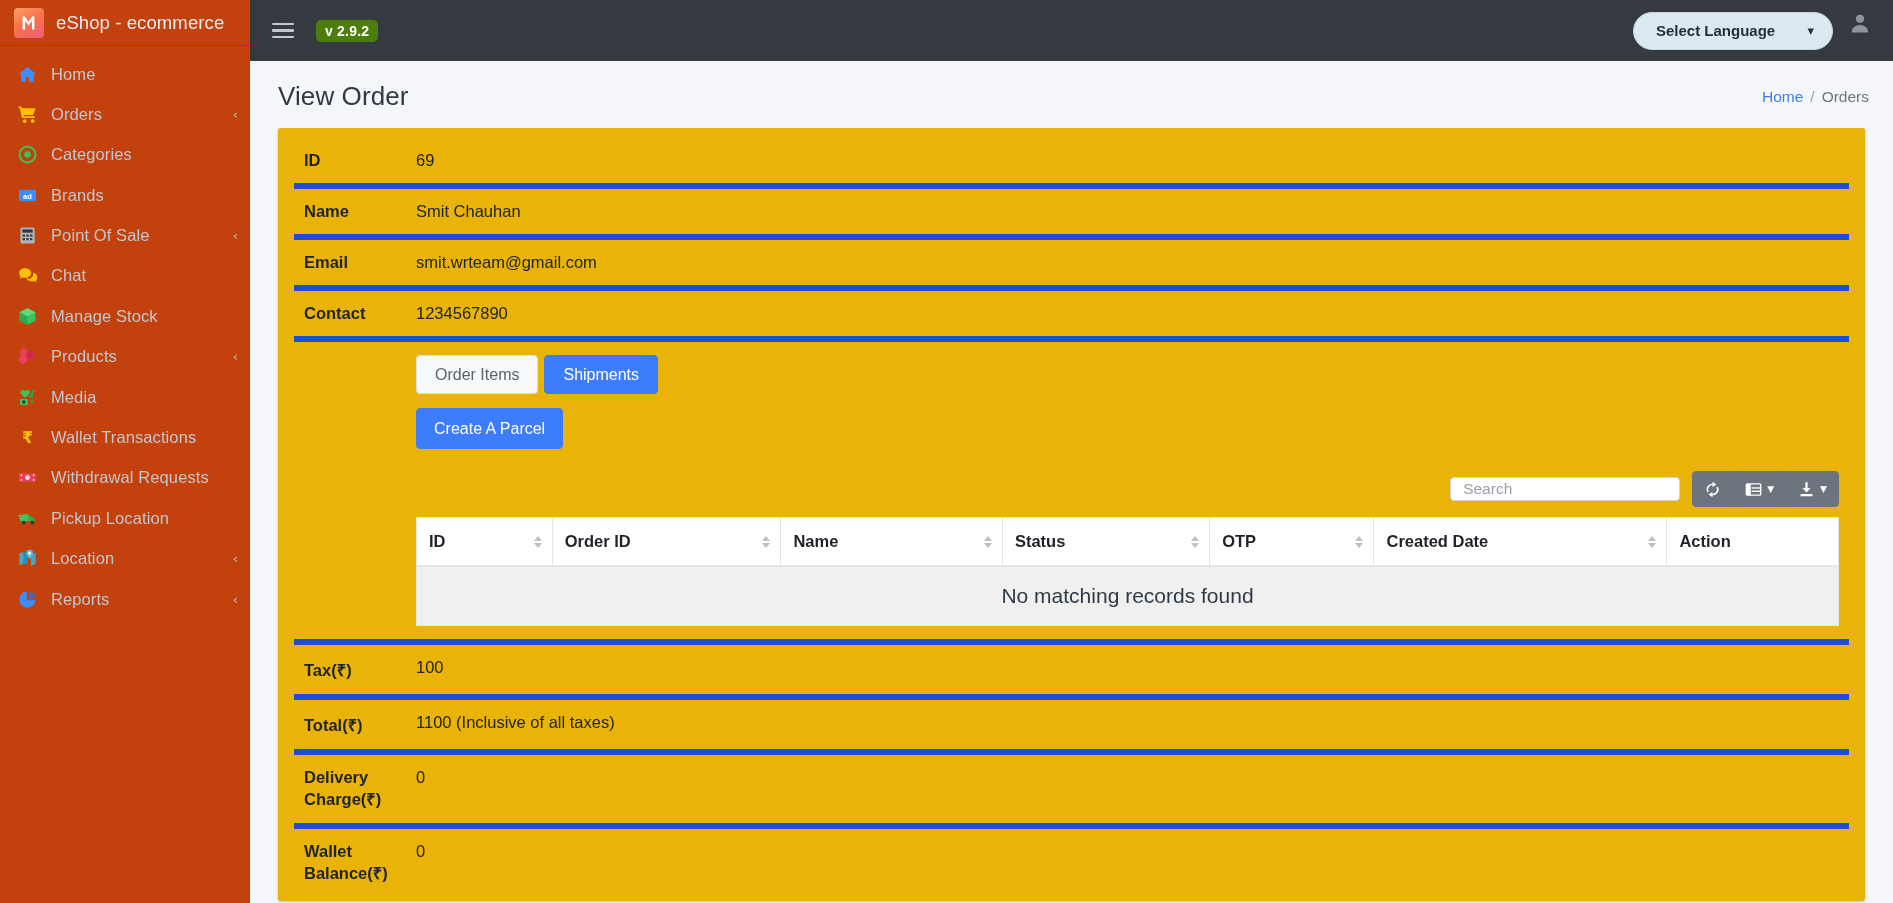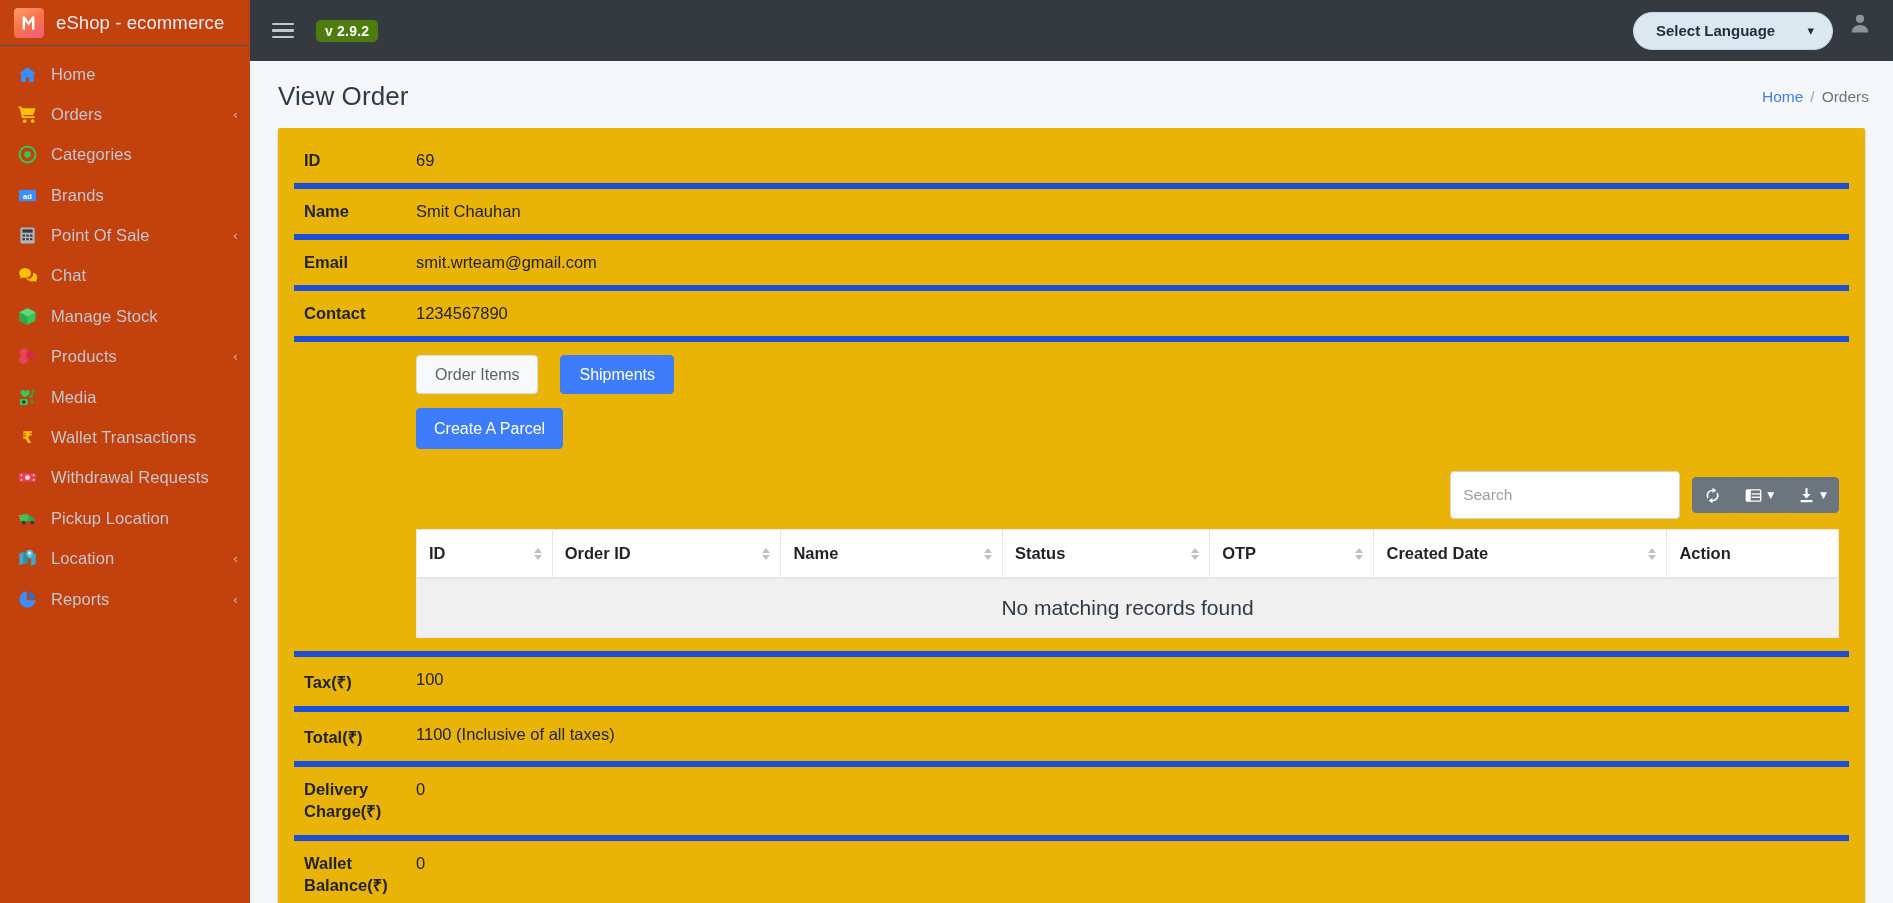--- a/index.html
+++ b/index.html
@@ -149,21 +149,21 @@
   }
   table.detail > tbody > tr:first-child > td { border-top: none; }
   td.lbl {
     width: 112px; min-width: 112px;
     font-weight: bold; color: #1f2328;
     padding-left: 12px;
   }
   td.val { color: #212529; }
 
   
-  .tab-row { display: flex; gap: 22px; margin-bottom: 14px; }
+  .tab-row { display: flex; gap: 6px; margin-bottom: 14px; }
   .tab-btn {
     font-family: "Liberation Sans", sans-serif;
     font-size: 16px;
     padding: 9px 18px;
     border-radius: 4px; cursor: pointer; line-height: 1.2;
   }
   .tab-btn.inactive {
     background: #f8f9fa; border: 1px solid #dbdfe3; color: #5a6268;
   }
   .tab-btn.active {
@@ -175,21 +175,21 @@
     font-size: 16px; padding: 10px 17px; border-radius: 4px;
     cursor: pointer; line-height: 1.2;
   }
 
   
   .tbl-toolbar {
     display: flex; justify-content: flex-end; align-items: center;
     gap: 0; margin: 22px 0 10px 0;
   }
   .search-input {
-    width: 230px; height: 48px;
+    width: 230px; height: 24px;
     border: 1px solid #ced4da; border-radius: 4px;
     padding: 0 12px; font-size: 15.5px; color: #495057;
     font-family: "Liberation Sans", sans-serif;
     background: #fff; outline: none;
   }
   .search-input::placeholder { color: #9aa0a6; }
   .btn-group { display: flex; margin-left: 12px; }
   .tbtn {
     background: #6c757d; border: 1px solid #6c757d; color: #fff;
     height: 36px; padding: 0 11px;

